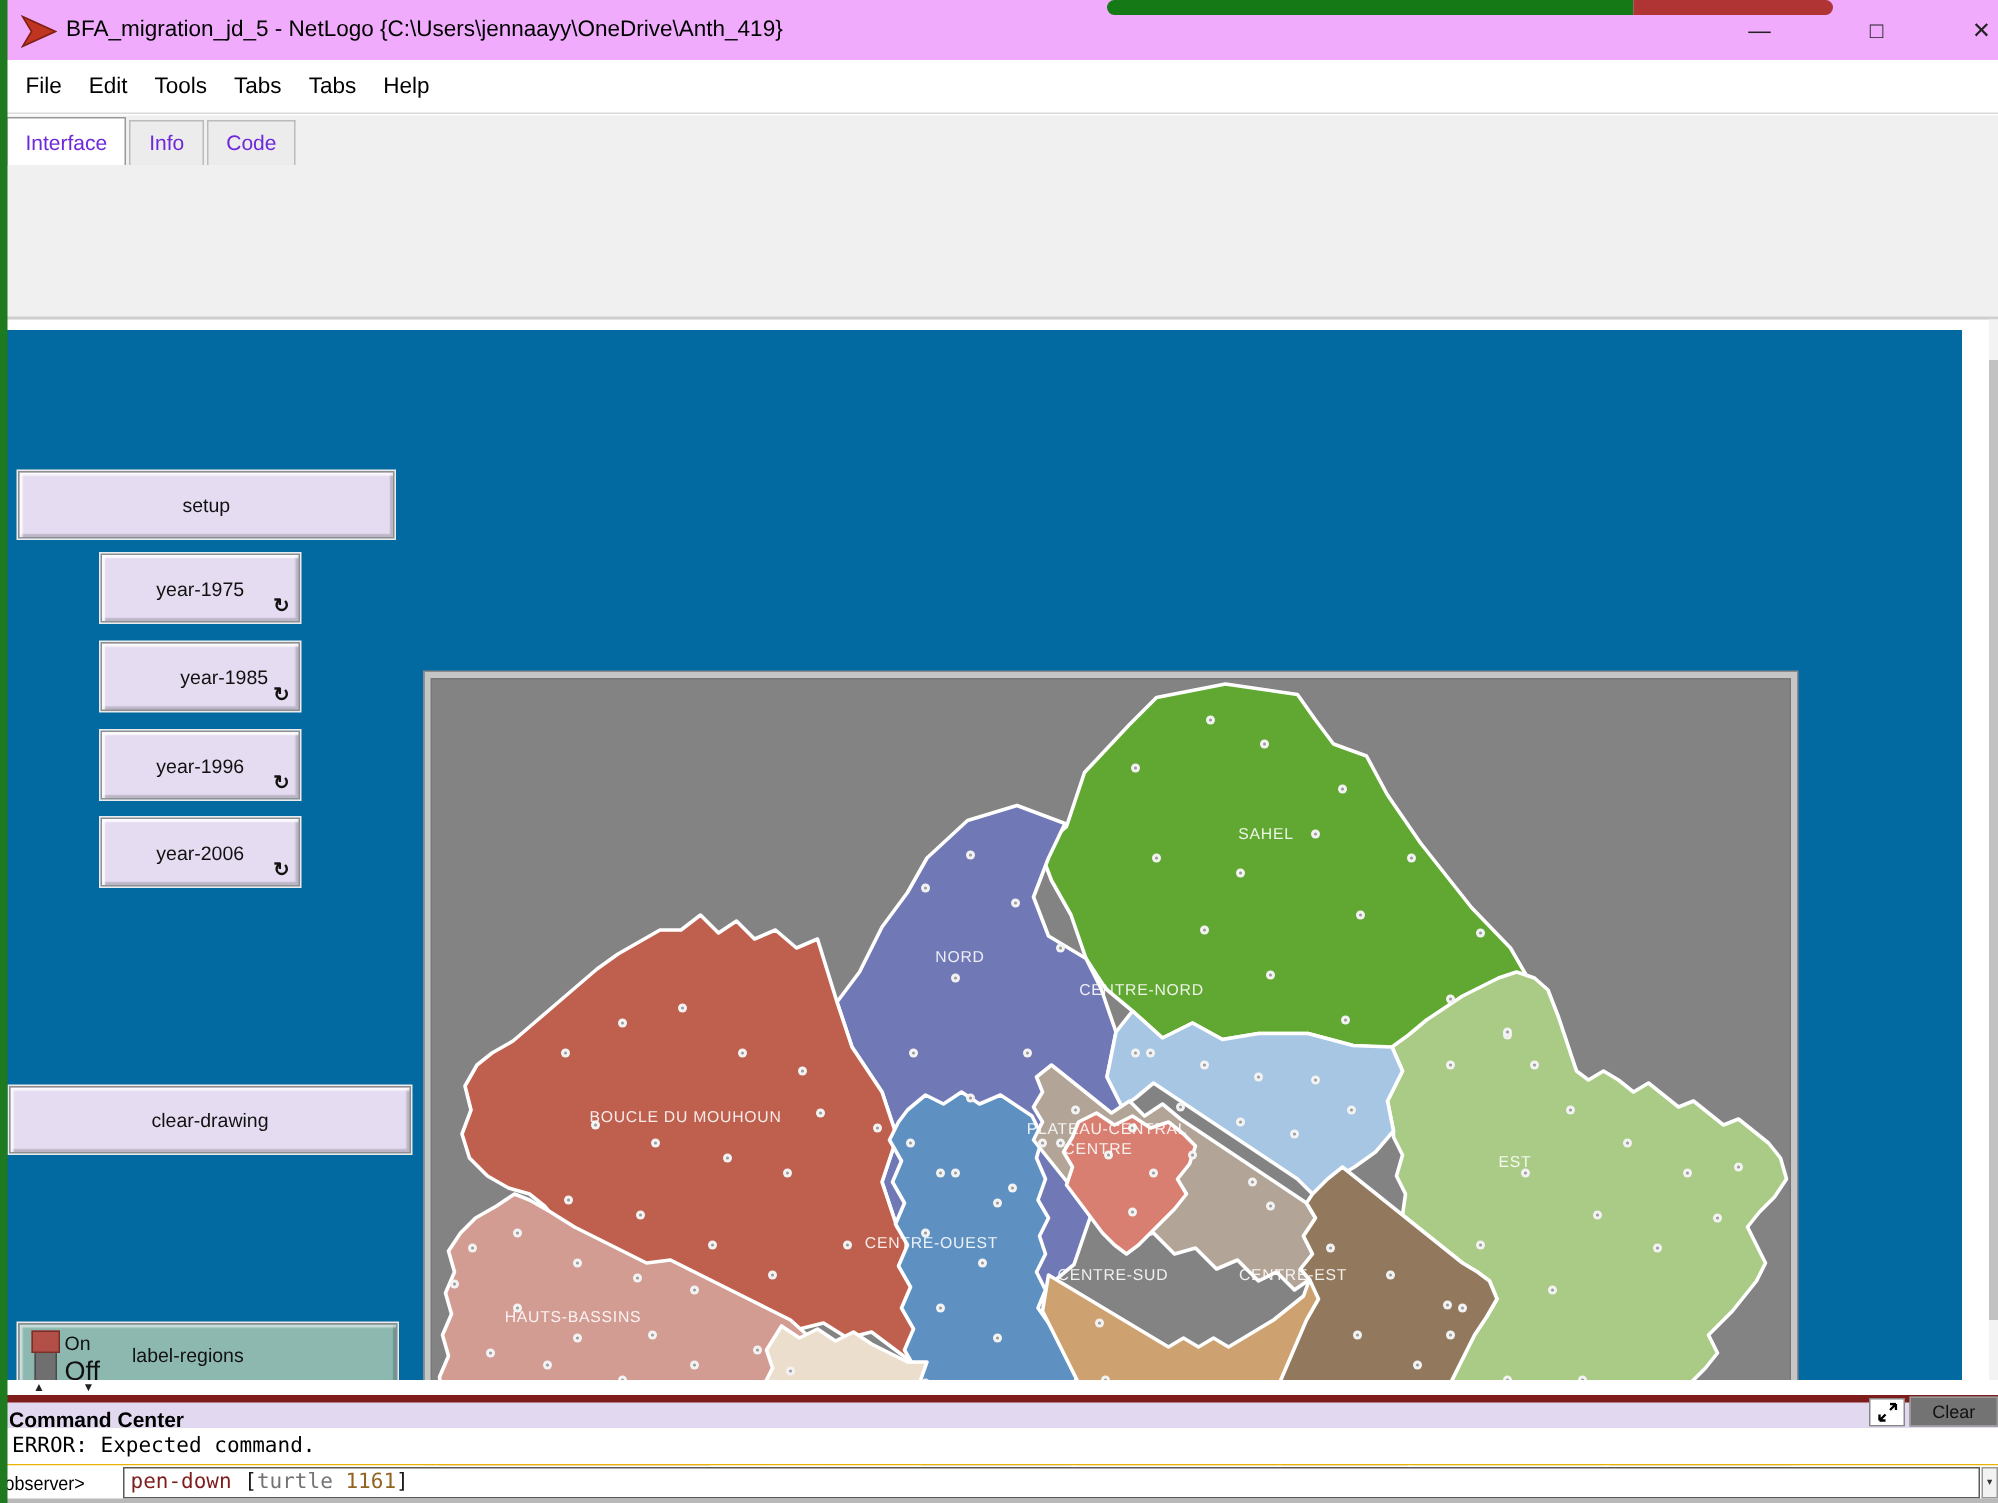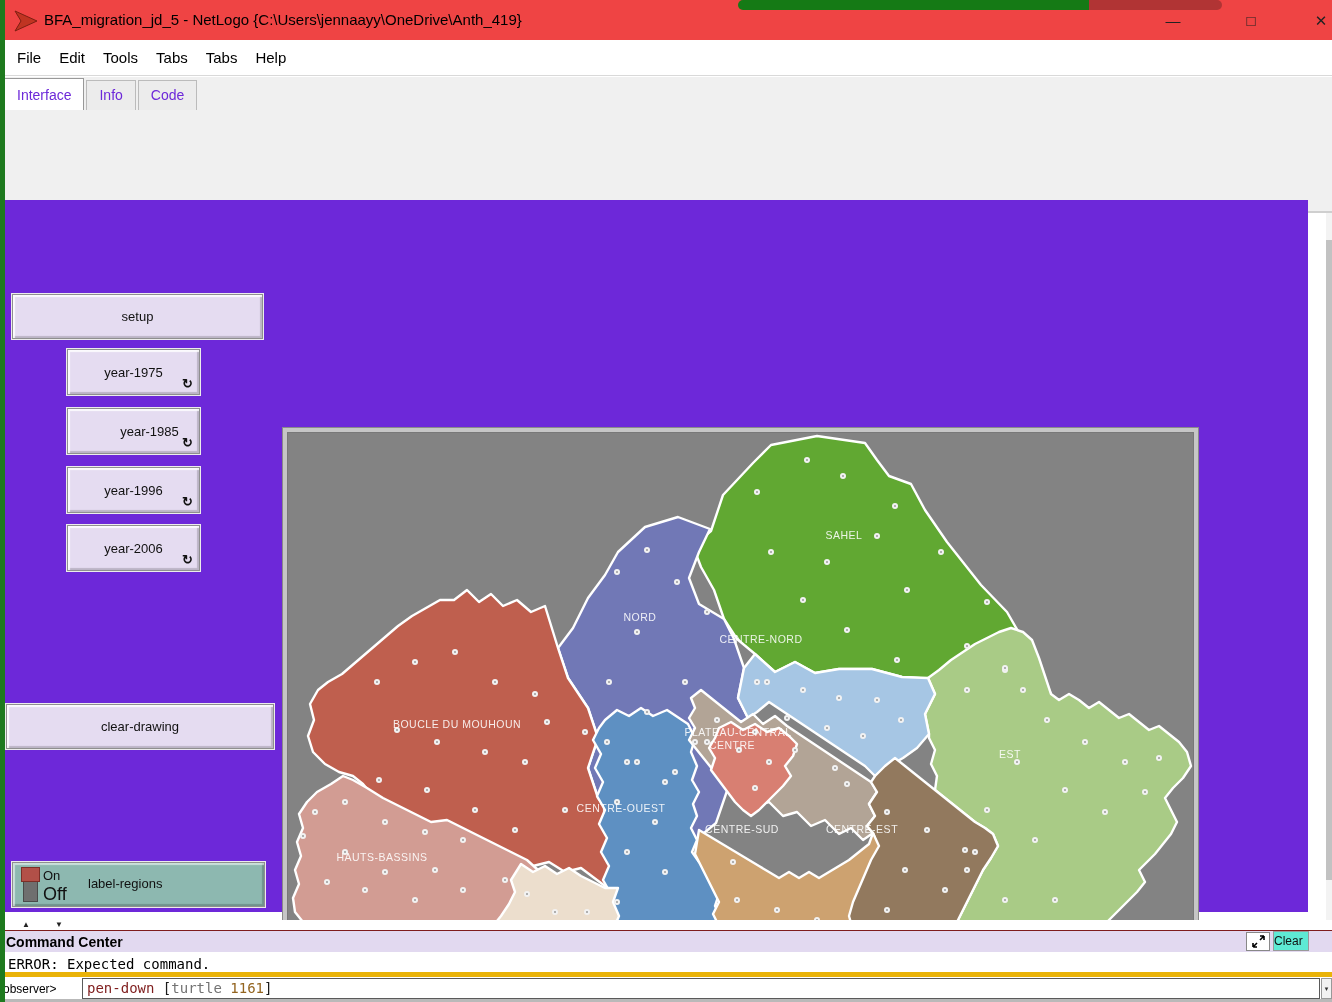--- a/index.html
+++ b/index.html
@@ -4,21 +4,21 @@
 <style>
   html,body{margin:0;padding:0;}
   body{width:1332px;height:1002px;position:relative;background:#fff;overflow:hidden;
        font-family:"Liberation Sans",sans-serif;color:#111;}
   
   .edge-left{position:absolute;left:0;top:0;width:5px;height:1002px;background:#1e7a1e;z-index:50;}
   .topbar{position:absolute;top:0;height:10px;z-index:51;}
   .topbar.green{left:738px;width:351px;background:#157a15;border-radius:6px 0 0 6px;}
   .topbar.red{left:1089px;width:133px;background:#b13434;border-radius:0 6px 6px 0;}
   
-  .titlebar{position:absolute;left:0;top:0;width:1332px;height:40px;background:#ef4444;}
+  .titlebar{position:absolute;left:0;top:0;width:1332px;height:40px;background:#f0abfc;}
   .nl-logo{position:absolute;left:14px;top:10px;width:24px;height:22px;}
   .title-text{position:absolute;left:44px;top:11px;font-size:15px;color:#000;}
   .win-btn{position:absolute;top:10px;width:30px;height:22px;text-align:center;font-size:15px;color:#222;line-height:22px;}
   .btn-min{left:1158px;} .btn-max{left:1236px;} .btn-close{left:1306px;}
   
   .menubar{position:absolute;left:0;top:40px;width:1332px;height:36px;background:#fff;
            border-bottom:1px solid #d9d9d9;display:flex;align-items:center;padding-left:8px;box-sizing:border-box;}
   .menu-item{font-size:15px;padding:4px 9px;color:#000;}
   
   .tabrow{position:absolute;left:0;top:77px;width:1332px;height:33px;background:#f0f0f0;display:flex;align-items:flex-end;padding-left:4px;box-sizing:border-box;}
@@ -46,21 +46,21 @@
   .chk{position:absolute;left:687px;top:139px;width:14px;height:14px;background:#fff;border:1px solid #555;
        font-size:13px;line-height:13px;text-align:center;color:#2a5db0;font-weight:bold;}
   .chk-lbl{position:absolute;left:708px;top:139px;font-size:14px;}
   .dropdown{position:absolute;left:687px;top:166px;width:116px;height:28px;background:#f4f4f4;border:1px solid #a7a7a7;
             display:flex;align-items:center;box-sizing:border-box;font-size:14px;}
   .dropdown span.txt{margin-left:8px;flex:1;}
   .chev{width:7px;height:7px;border-right:2px solid #444;border-bottom:2px solid #444;transform:rotate(45deg);margin-right:10px;margin-top:-3px;}
   .settings-btn{position:absolute;left:858px;top:148px;width:118px;height:30px;background:#f0f0f0;border:1px solid #a7a7a7;
                 font-size:14px;text-align:center;line-height:28px;box-sizing:border-box;}
   
-  .iface{position:absolute;left:0;top:200px;width:1308px;height:712px;background:#6d28d9;}
+  .iface{position:absolute;left:0;top:220px;width:1308px;height:712px;background:#0369a1;}
   
   .nl-btn{position:absolute;background:#e5dcf1;border:1px solid #8f8f8f;outline:1px solid #ececec;
           box-shadow:inset 2px 2px 1px rgba(255,255,255,.85), inset -2px -2px 1px rgba(0,0,0,.18);
           display:flex;align-items:center;justify-content:center;font-size:13px;color:#111;box-sizing:border-box;}
   .forever{position:absolute;right:6px;bottom:3px;font-size:13px;font-weight:bold;color:#111;}
   .nl-switch{position:absolute;left:12px;top:662px;width:253px;height:45px;background:#8db8b0;border:1px solid #8f8f8f;outline:1px solid #ececec;
              box-shadow:inset 2px 2px 1px rgba(255,255,255,.55), inset -2px -2px 1px rgba(0,0,0,.2);box-sizing:border-box;}
   .sw-track{position:absolute;left:10px;top:6px;width:13px;height:31px;background:#6f6f6f;border:1px solid #4a4a4a;}
   .sw-knob{position:absolute;left:8px;top:4px;width:17px;height:13px;background:#b25048;border:1px solid #7c2f28;}
   .sw-on{position:absolute;left:30px;top:5px;font-size:13px;}
@@ -70,29 +70,29 @@
   .view{position:absolute;left:283px;top:228px;width:915px;height:665px;box-sizing:border-box;
         border:4px solid #c6c6c6;outline:1px solid #8a8a8a;box-shadow:inset 0 0 0 1px #787878;background:#838383;}
   .view svg{display:block;}
   .rlabel{font-family:"Liberation Sans",sans-serif;font-size:10.5px;letter-spacing:.5px;fill:rgba(255,255,255,.88);}
   
   .scroll-v{position:absolute;left:1326px;top:213px;width:6px;height:712px;background:#f3f3f3;}
   .scroll-thumb{position:absolute;left:0;top:27px;width:6px;height:640px;background:#c2c2c2;}
   
   .splitter{position:absolute;left:0;top:920px;width:1332px;height:10px;background:#fff;font-size:8px;color:#222;}
   .splitter span{position:absolute;top:0;}
-  .cc-head{position:absolute;left:0;top:930px;width:1332px;height:22px;background:#e2d9f0;border-top:1px solid #7f1d1d;box-sizing:border-box;}
+  .cc-head{position:absolute;left:0;top:930px;width:1332px;height:22px;background:#e2d9f0;border-top:5px solid #7f1d1d;box-sizing:border-box;}
   .cc-title{position:absolute;left:6px;top:3px;font-size:14px;font-weight:bold;color:#000;}
   .cc-expand{position:absolute;left:1246px;top:932px;width:24px;height:19px;background:#fff;border:1px solid #888;box-sizing:border-box;
              display:flex;align-items:center;justify-content:center;}
-  .cc-clear{position:absolute;left:1273px;top:931px;width:36px;height:20px;background:#5eead4;border:1px solid #999;box-sizing:border-box;
-            font-size:12px;line-height:18px;}
+  .cc-clear{position:absolute;left:1273px;top:931px;width:59px;height:20px;background:#737373;border:1px solid #999;box-sizing:border-box;
+            font-size:12px;text-align:center;line-height:18px;}
   .cc-out{position:absolute;left:0;top:952px;width:1332px;height:25px;background:#fff;
           font-family:"DejaVu Sans Mono","Liberation Mono",monospace;font-size:14px;color:#000;
-          padding:4px 0 0 8px;box-sizing:border-box;border-bottom:5px solid #eab308;}
+          padding:4px 0 0 8px;box-sizing:border-box;border-bottom:1px solid #eab308;}
   .cc-in{position:absolute;left:0;top:977px;width:1332px;height:25px;background:#fff;}
   .cc-prompt{position:absolute;left:3px;top:4px;font-size:13px;color:#000;font-family:"Liberation Sans",sans-serif;transform:scaleX(.92);transform-origin:left;}
   .cc-input{position:absolute;left:82px;top:1px;width:1238px;height:21px;background:#fff;border:1px solid #5a5a5a;box-sizing:border-box;
             font-family:"DejaVu Sans Mono","Liberation Mono",monospace;font-size:14px;line-height:19px;padding-left:4px;}
   .cc-hist{position:absolute;left:1321px;top:978px;width:11px;height:21px;background:#f2f2f2;border:1px solid #999;box-sizing:border-box;
            font-size:7px;text-align:center;line-height:19px;color:#333;}
   .bottom-line{position:absolute;left:0;top:999px;width:1332px;height:3px;background:#b9b9b9;}
 </style>
 </head>
 <body>

